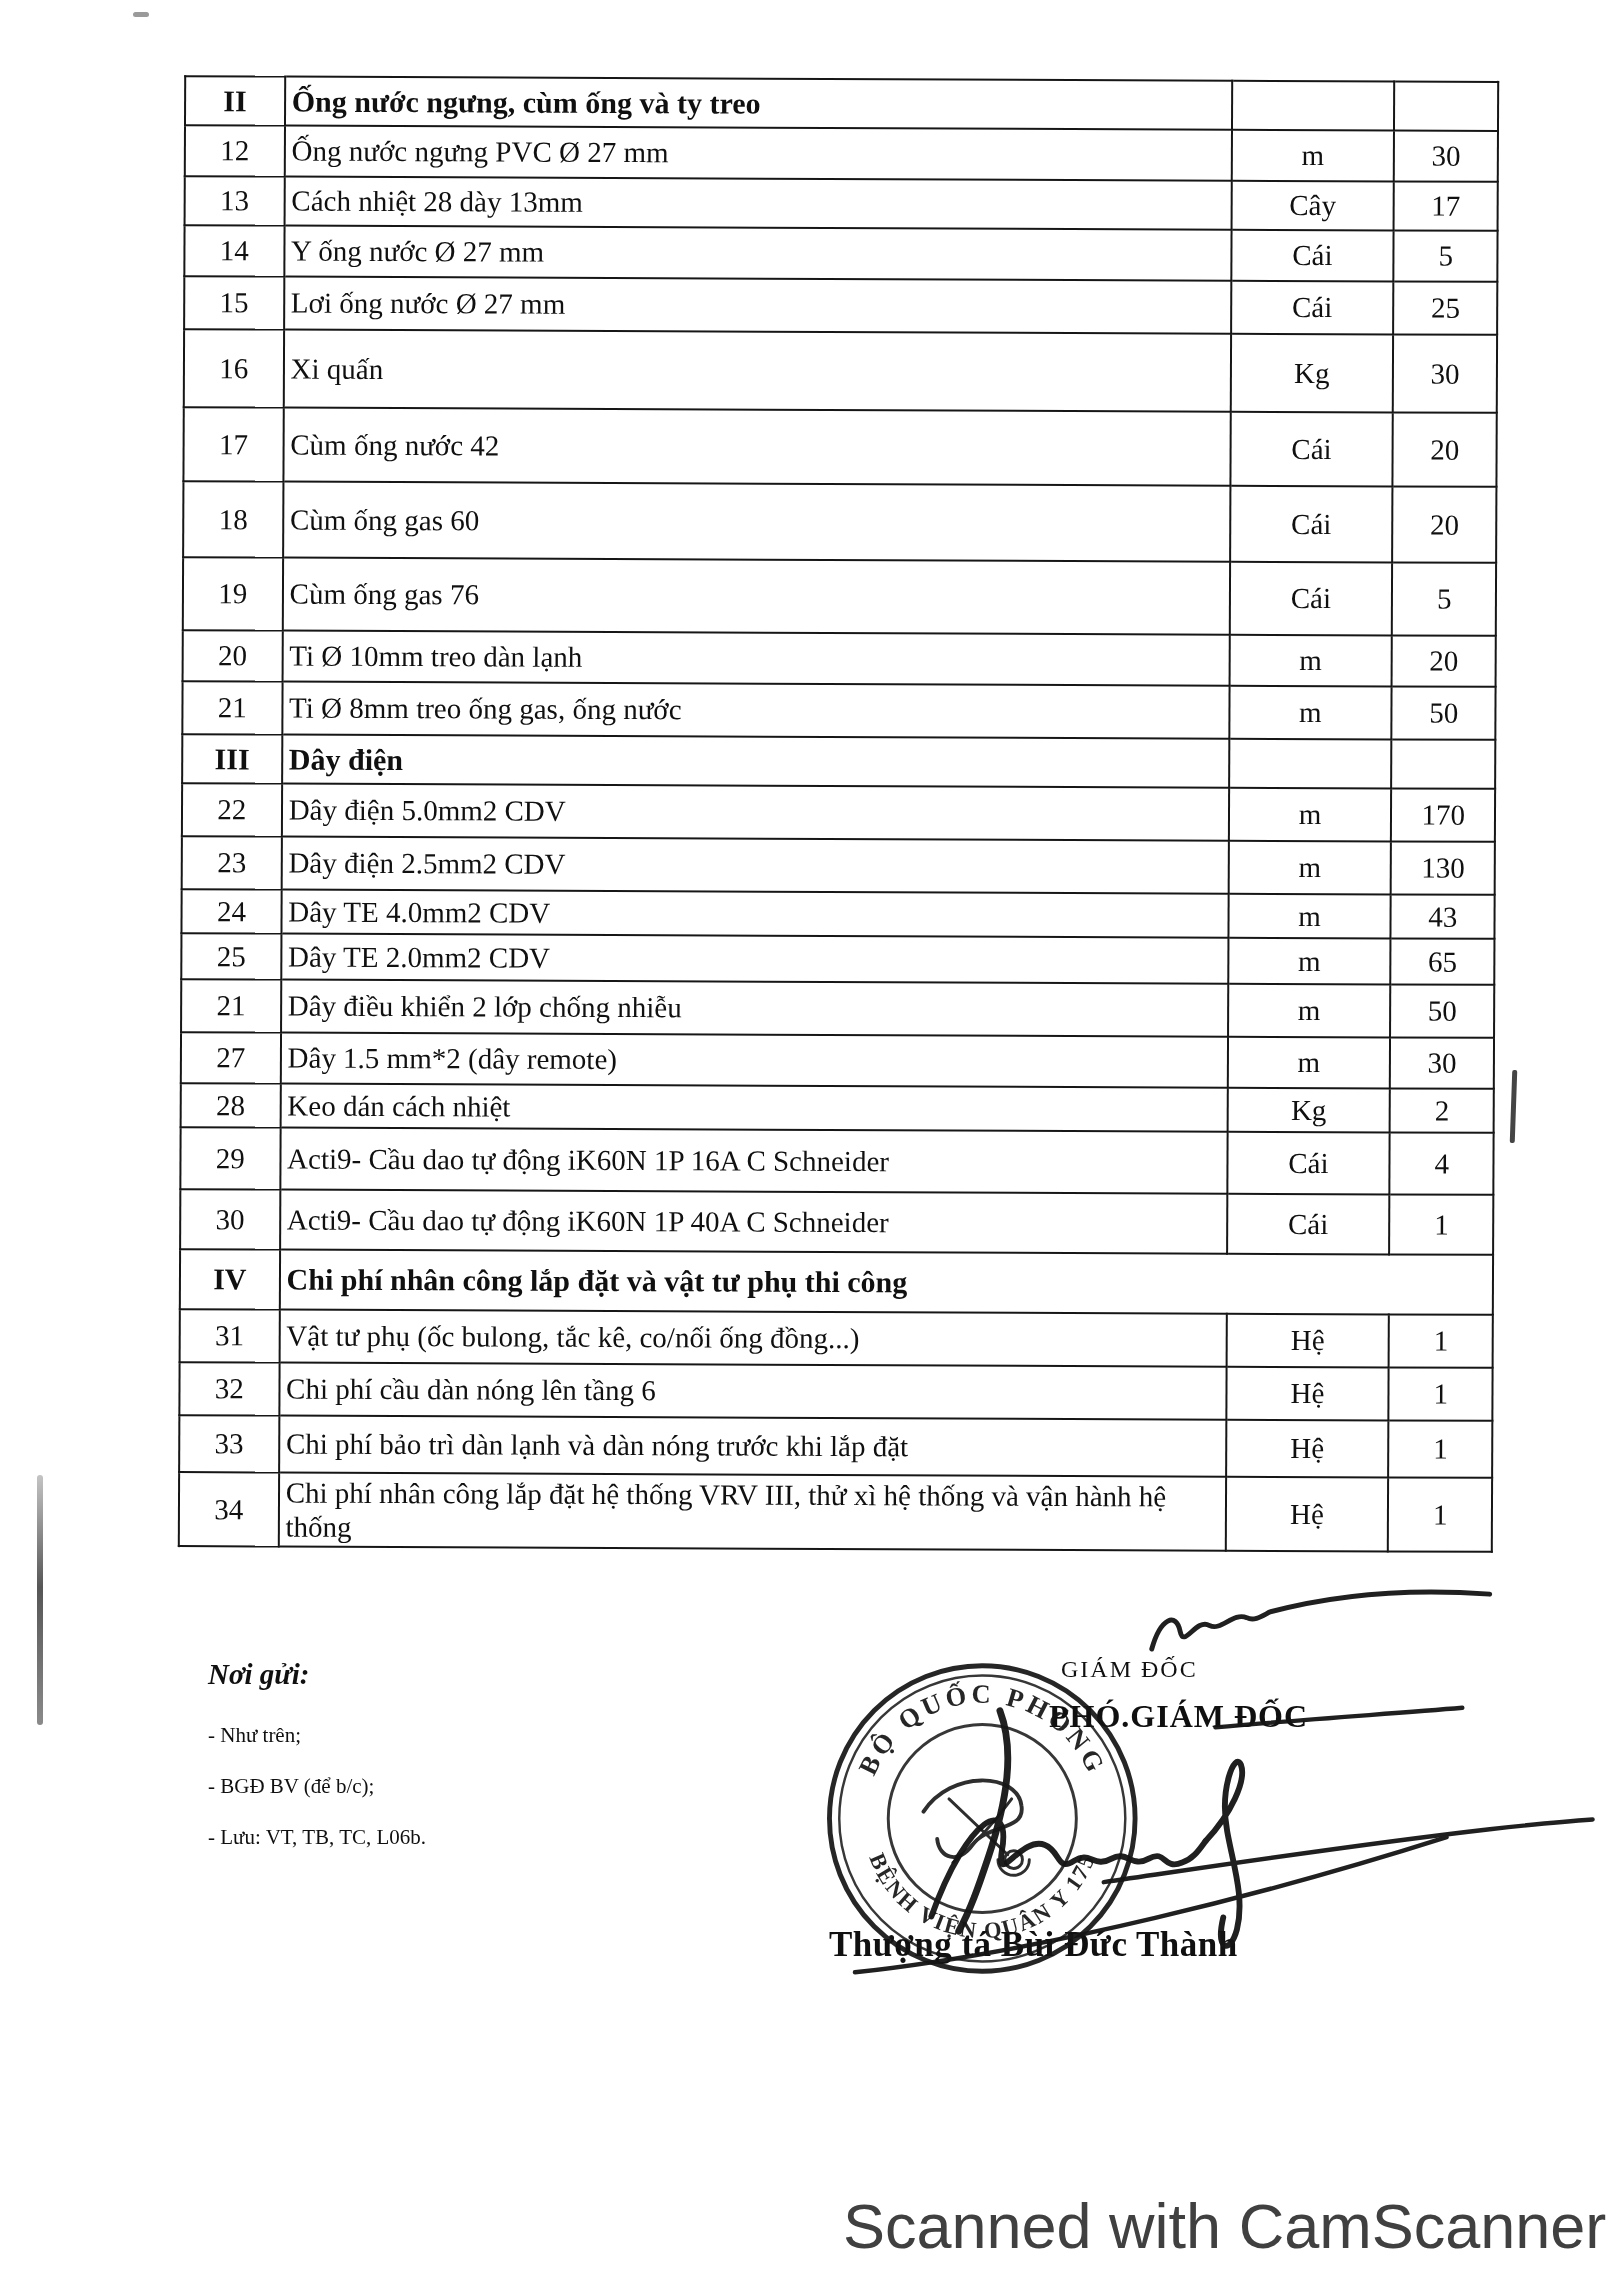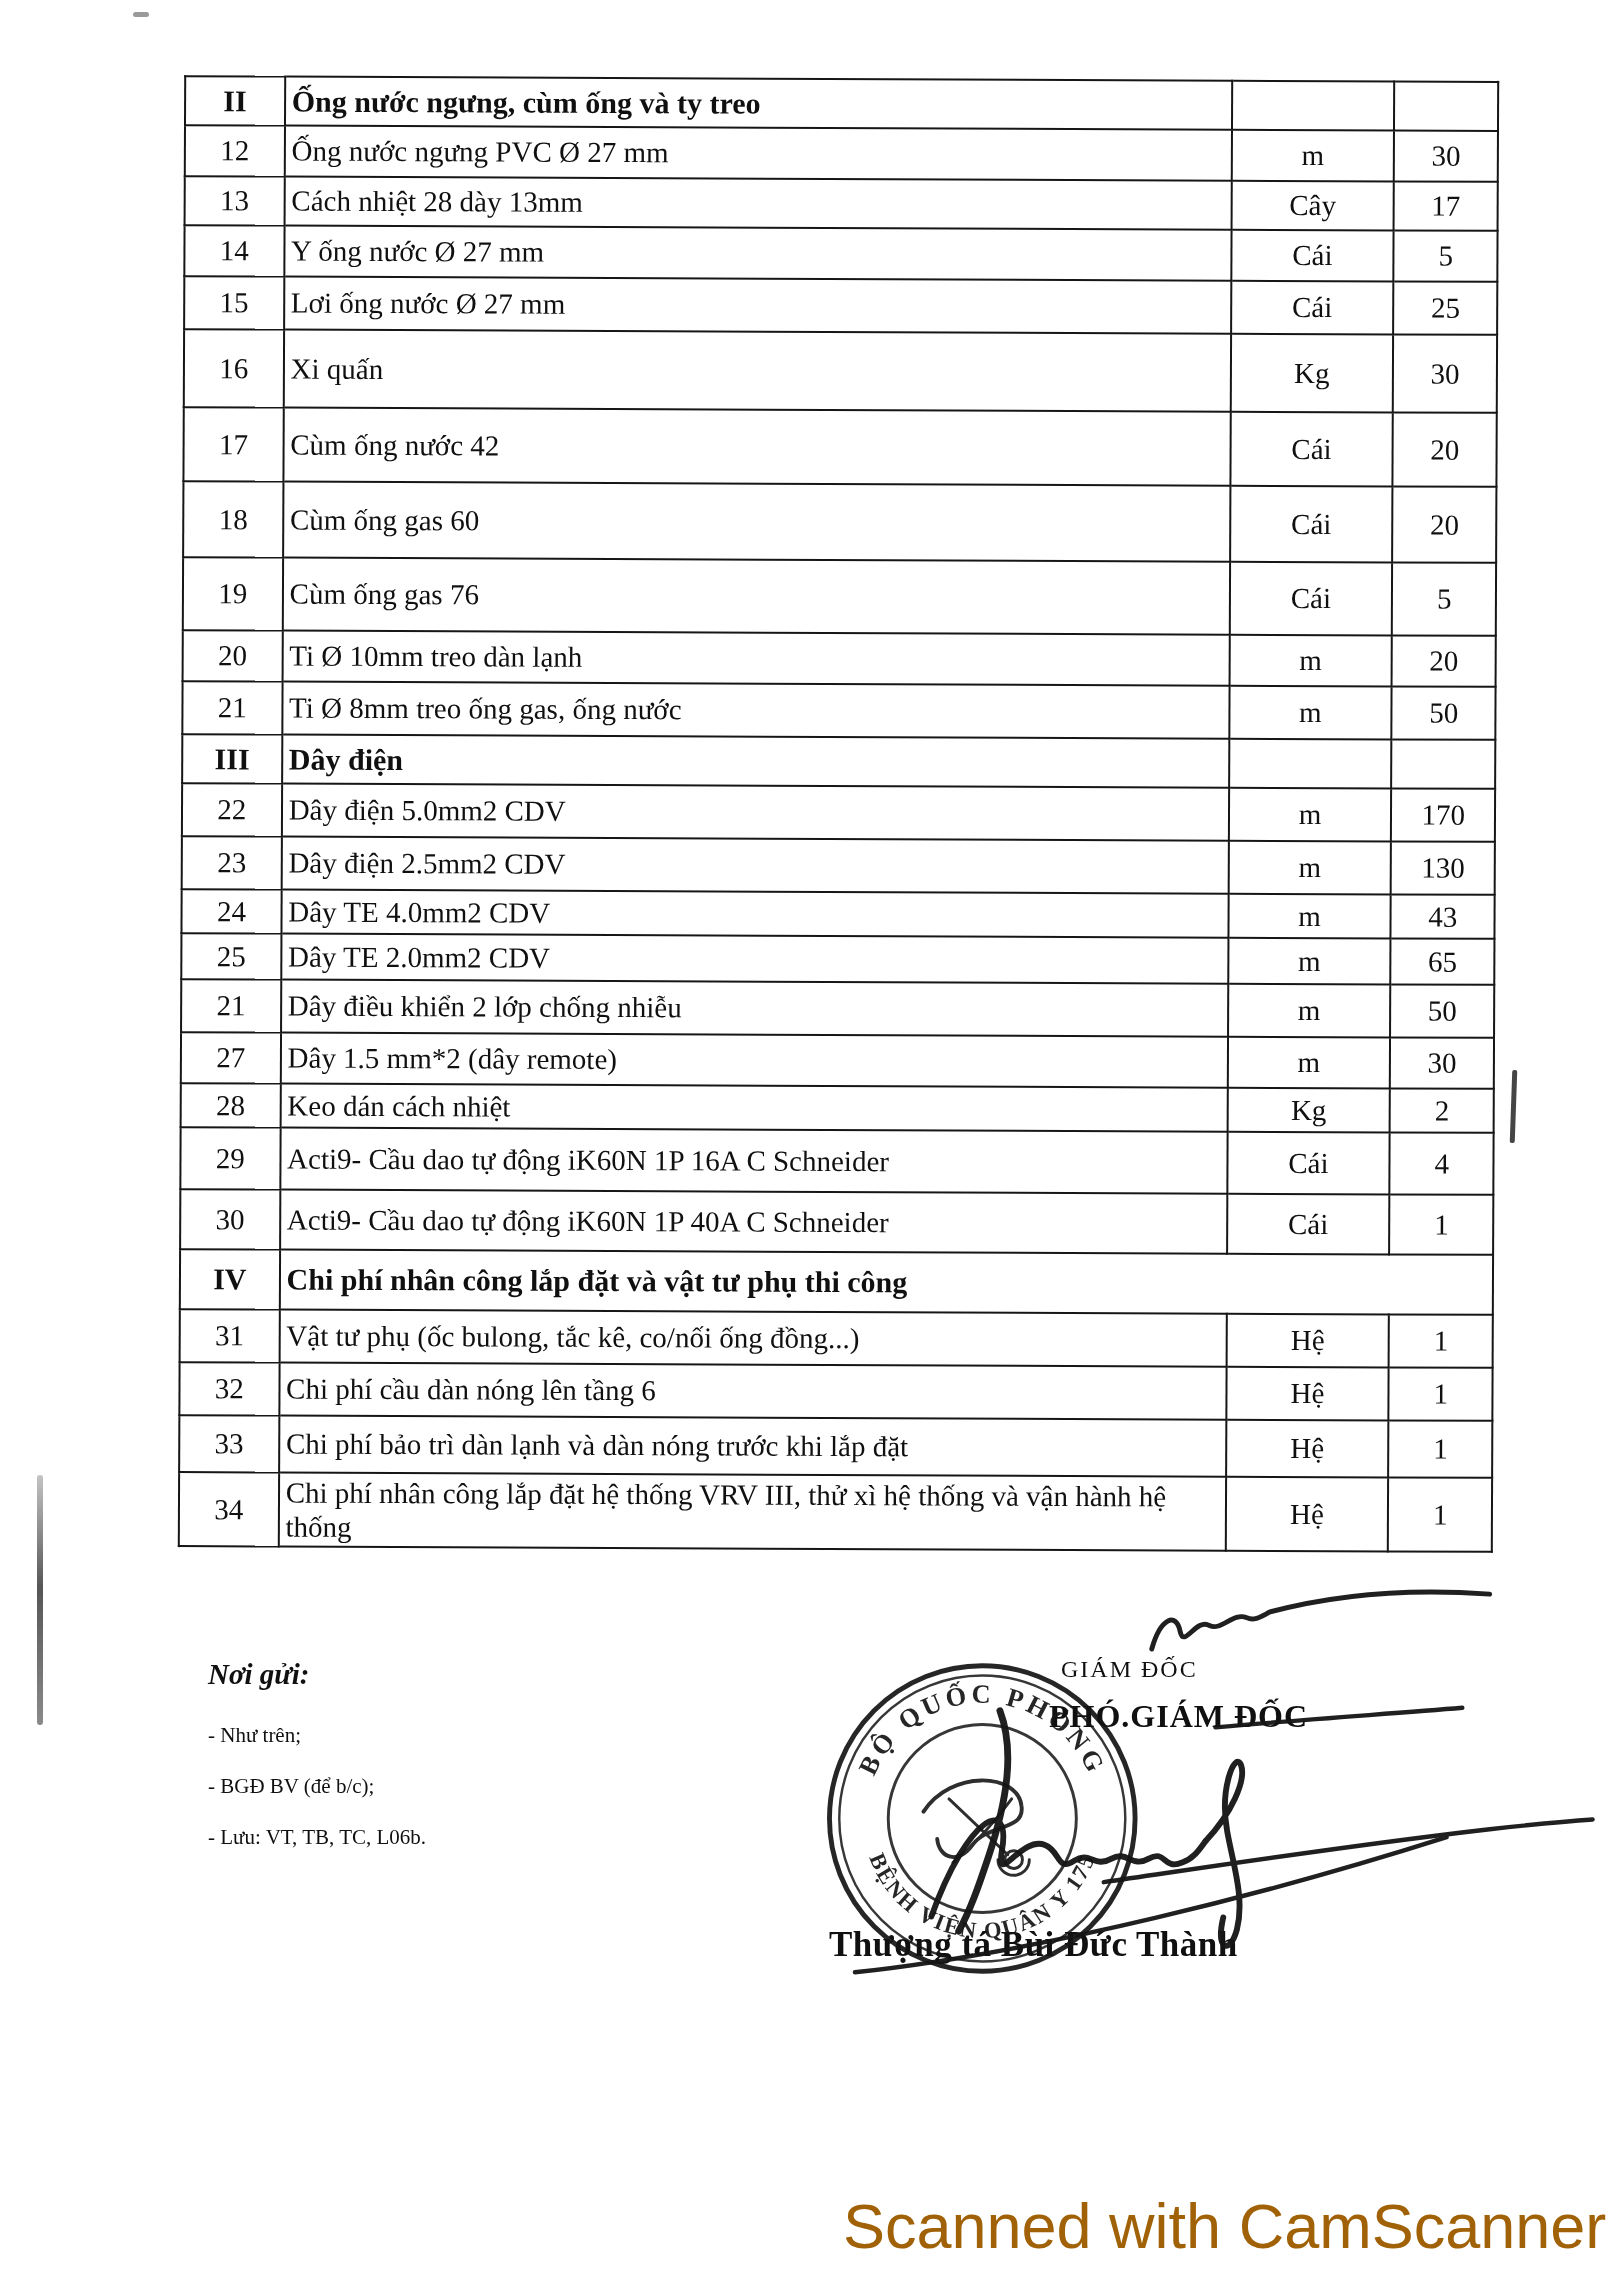--- a/index.html
+++ b/index.html
@@ -42,21 +42,21 @@
   
   .mark-left{position:absolute;left:37px;top:1475px;width:5.9px;height:250px;
     background:linear-gradient(#c4c4c4,#565656 45%,#8a8a8a);border-radius:2.9px;}
   .mark-right{position:absolute;left:1511px;top:1070px;width:4.9px;height:73px;background:#454545;transform:rotate(2deg);border-radius:2px;}
   .mark-topleft{position:absolute;left:133px;top:11.8px;width:15.7px;height:4.9px;background:#9a9a9a;border-radius:2.9px;}
 
   
   .camscanner{
     position:absolute;left:0;right:13.7px;top:2190px;text-align:right;
     font-family:"Liberation Sans","DejaVu Sans",sans-serif;
-    font-size:63px;color:#a16207;white-space:nowrap;
+    font-size:63px;color:#404040;white-space:nowrap;
   }
 </style>
 </head>
 <body>
 
 <div class="sheet">
 
   <table class="items">
     <tbody id="table-body">
         <tr class="section" style="height: 49px;">

